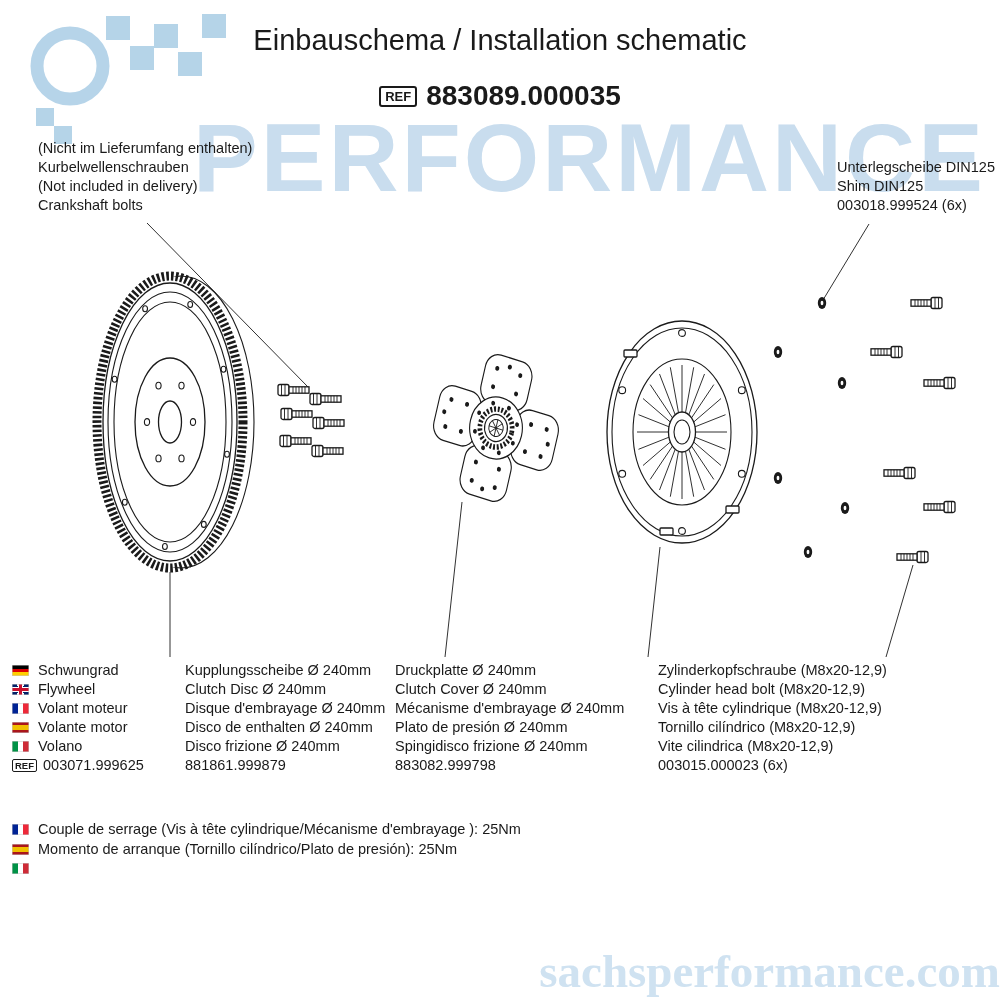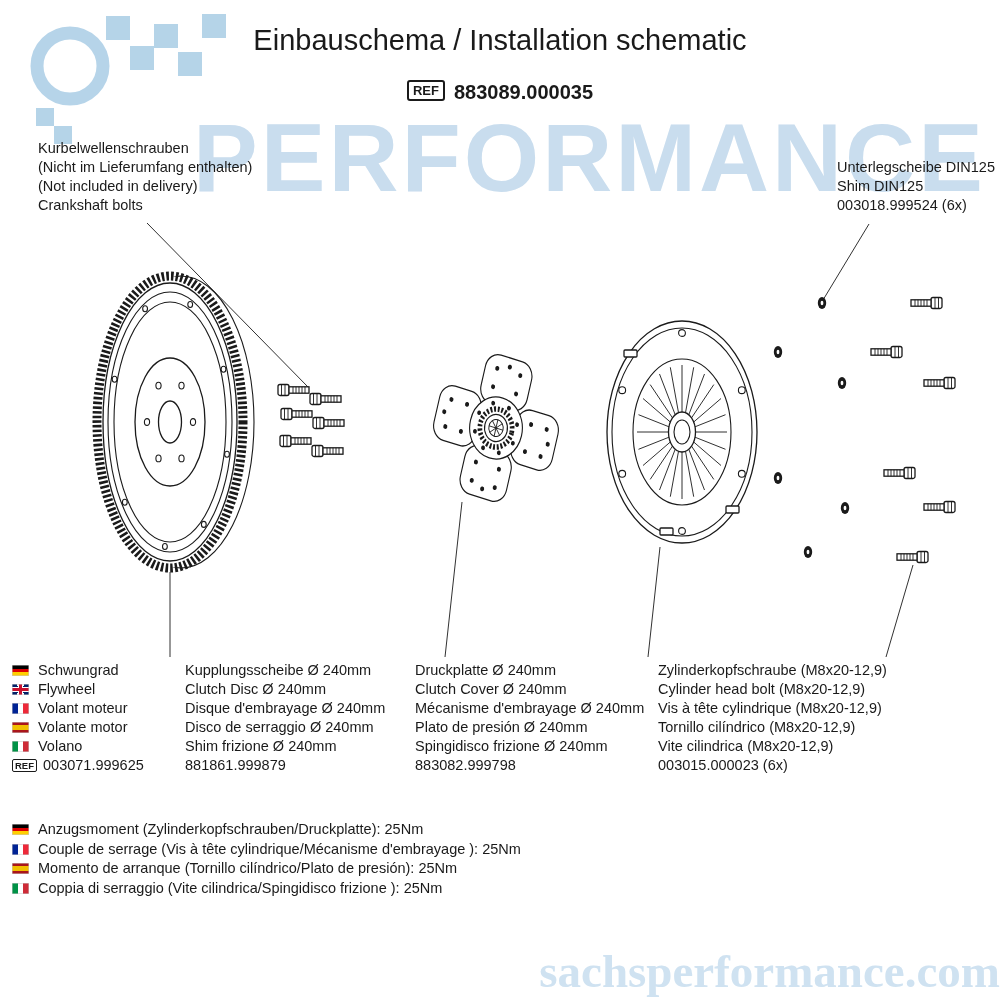--- a/index.html
+++ b/index.html
@@ -11,21 +11,21 @@
   .wm-top{left:193px;top:102px;font-size:97px;font-weight:bold;letter-spacing:3px;
           color:#c9ddee;z-index:1;white-space:nowrap;}
   .wm-bottom{right:0;top:944px;font-size:47px;font-weight:bold;color:#cfe2f1;z-index:1;white-space:nowrap;font-family:Liberation Serif, serif;}
   .logo{left:18px;top:4px;z-index:1;}
 
   
   .title{left:0;right:0;top:24px;text-align:center;font-size:29px;font-weight:normal;z-index:3;}
   .refline{left:0;right:0;top:80px;text-align:center;z-index:3;}
   .ref-badge{display:inline-block;border:2px solid #1a1a1a;border-radius:3px;font-size:13px;
              font-weight:bold;padding:1px 4px;vertical-align:4px;margin-right:9px;}
-  .ref-number{font-size:20px;font-weight:bold;}
+  .ref-number{font-size:28px;font-weight:bold;}
 
   
   .callout{font-size:14.5px;line-height:19px;z-index:3;}
   .callout-left{left:38px;top:139px;}
   .callout-right{left:837px;top:158px;}
 
   
   .diagram{left:0;top:0;z-index:2;}
   svg .lnf{fill:#fff;stroke:#1a1a1a;stroke-width:1.3;}
   svg .ln{fill:none;stroke:#1a1a1a;stroke-width:1.1;}
@@ -76,22 +76,22 @@
   </svg>
   <div class="layer wm-top">PERFORMANCE</div>
   <div class="layer wm-bottom">sachsperformance.com</div>
 
   <div class="layer title">Einbauschema / Installation schematic</div>
   <div class="layer refline">
     <span class="ref-badge">REF</span><span class="ref-number">883089.000035</span>
   </div>
 
   <div class="layer callout callout-left">
+    <div>(Nicht im Lieferumfang enthalten)</div>
     <div>Kurbelwellenschrauben</div>
-    <div>(Nicht im Lieferumfang enthalten)</div>
     <div>(Not included in delivery)</div>
     <div>Crankshaft bolts</div>
   </div>
   <div class="layer callout callout-right">
     <div>Unterlegscheibe DIN125</div>
     <div>Shim DIN125</div>
     <div>003018.999524 (6x)</div>
   </div>
 
   <svg class="layer diagram" width="1000" height="1000" viewBox="0 0 1000 1000">
@@ -261,31 +261,31 @@
     <div class="part-row">
         <span>Kupplungsscheibe Ø 240mm</span>
       </div>
     <div class="part-row">
         <span>Clutch Disc Ø 240mm</span>
       </div>
     <div class="part-row">
         <span>Disque d'embrayage Ø 240mm</span>
       </div>
     <div class="part-row">
-        <span>Disco de serraggio Ø 240mm</span>
-      </div>
-    <div class="part-row">
-        <span>Shim frizione Ø 240mm</span>
+        <span>Disco de enthalten Ø 240mm</span>
+      </div>
+    <div class="part-row">
+        <span>Disco frizione Ø 240mm</span>
       </div>
     <div class="part-row">
         <span>881861.999879</span>
       </div>
   </div>
 
-  <div class="part-col" style="left:415px">
+  <div class="part-col" style="left:395px">
     <div class="part-row">
         <span>Druckplatte Ø 240mm</span>
       </div>
     <div class="part-row">
         <span>Clutch Cover Ø 240mm</span>
       </div>
     <div class="part-row">
         <span>Mécanisme d'embrayage Ø 240mm</span>
       </div>
     <div class="part-row">
@@ -314,31 +314,26 @@
       </div>
     <div class="part-row">
         <span>Vite cilindrica (M8x20-12,9)</span>
       </div>
     <div class="part-row">
         <span>003015.000023 (6x)</span>
       </div>
   </div>
 
   <div class="torque">
-    <div class="torque-row">
-        <span class="flag flag-de"></span>
-        <span>Anzugsmoment (Zylinderkopfschrauben/Druckplatte):  25Nm</span>
-      </div>
     <div class="torque-row">
         <span class="flag flag-fr"></span>
         <span>Couple de serrage (Vis à tête cylindrique/Mécanisme d'embrayage ): 25Nm</span>
       </div>
     <div class="torque-row">
         <span class="flag flag-es"></span>
         <span>Momento de arranque (Tornillo cilíndrico/Plato de presión): 25Nm</span>
       </div>
     <div class="torque-row">
         <span class="flag flag-it"></span>
-        <span>Coppia di serraggio (Vite cilindrica/Spingidisco frizione ): 25Nm</span>
       </div>
   </div>
 
 </div>
 
 </body></html>

